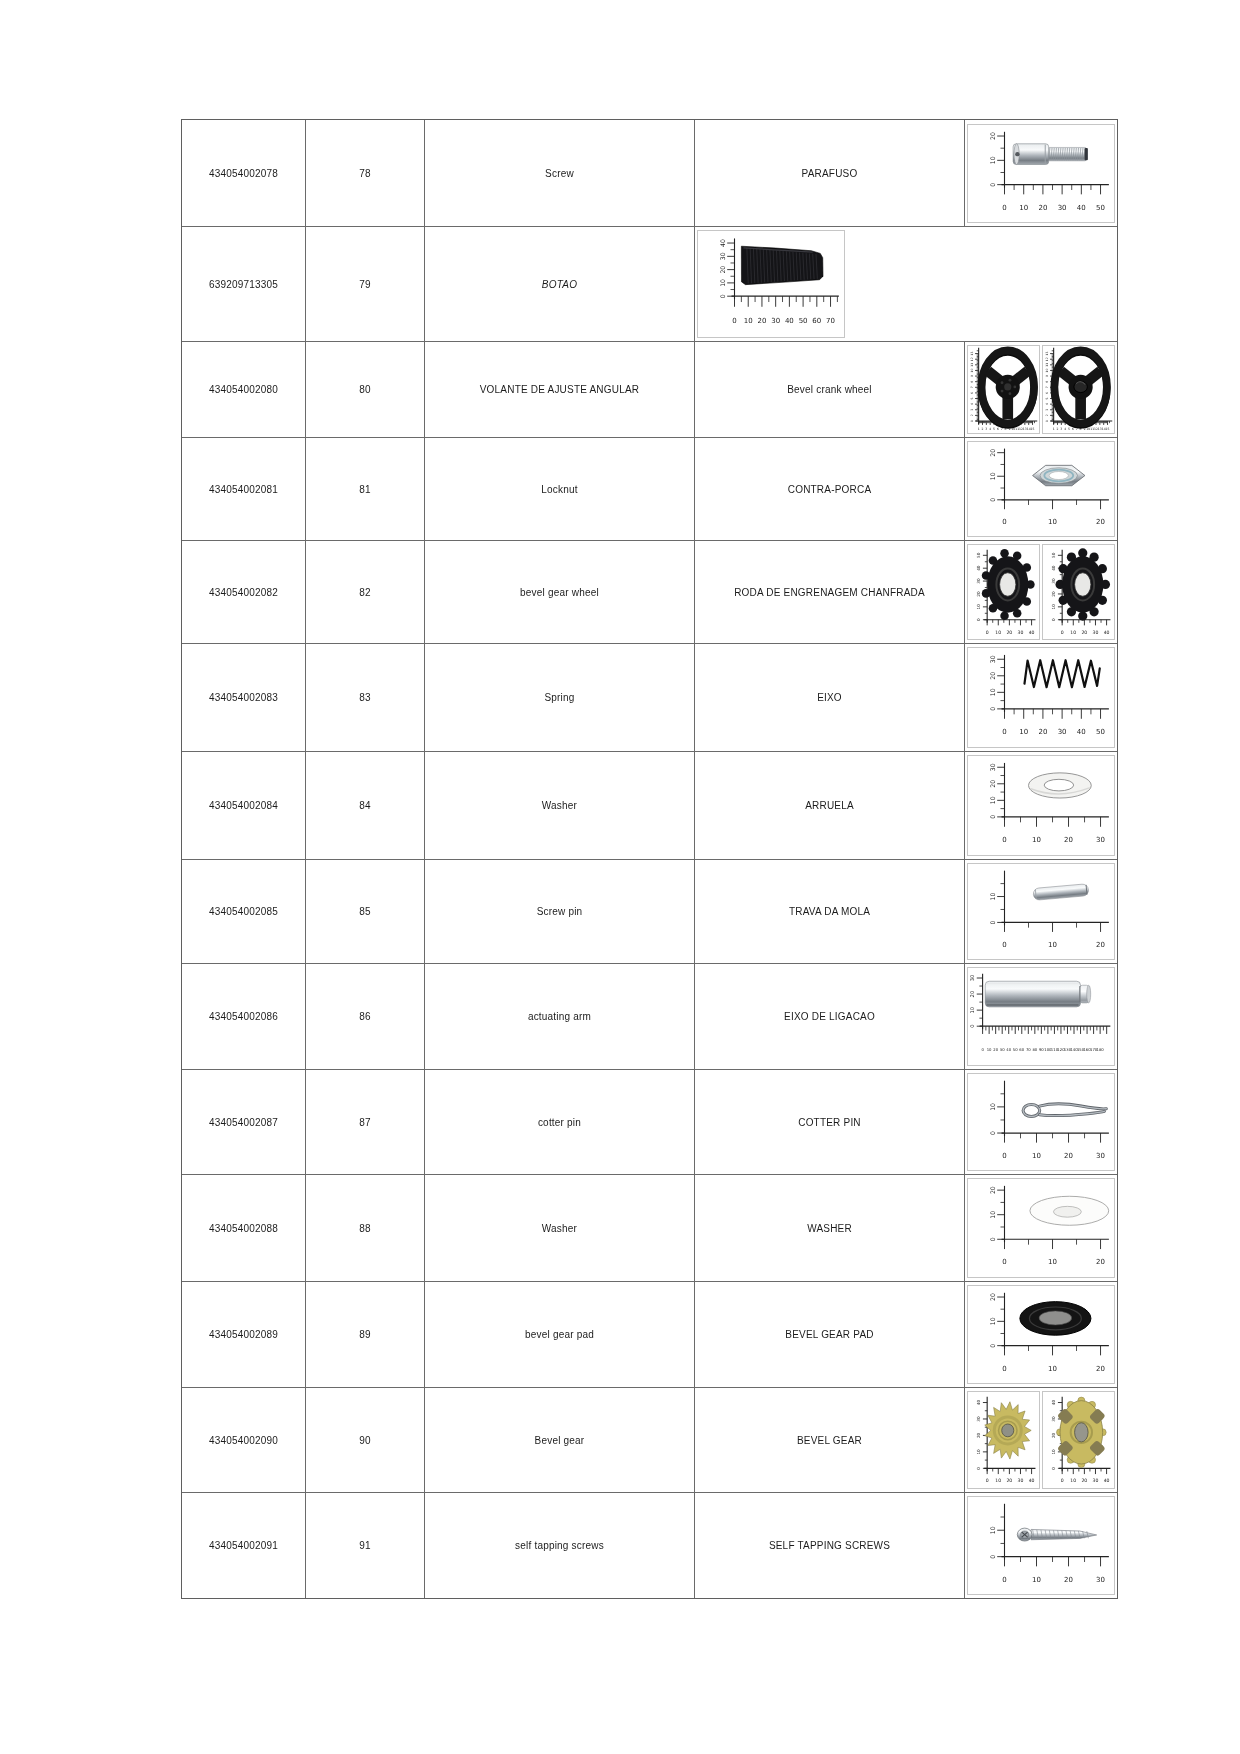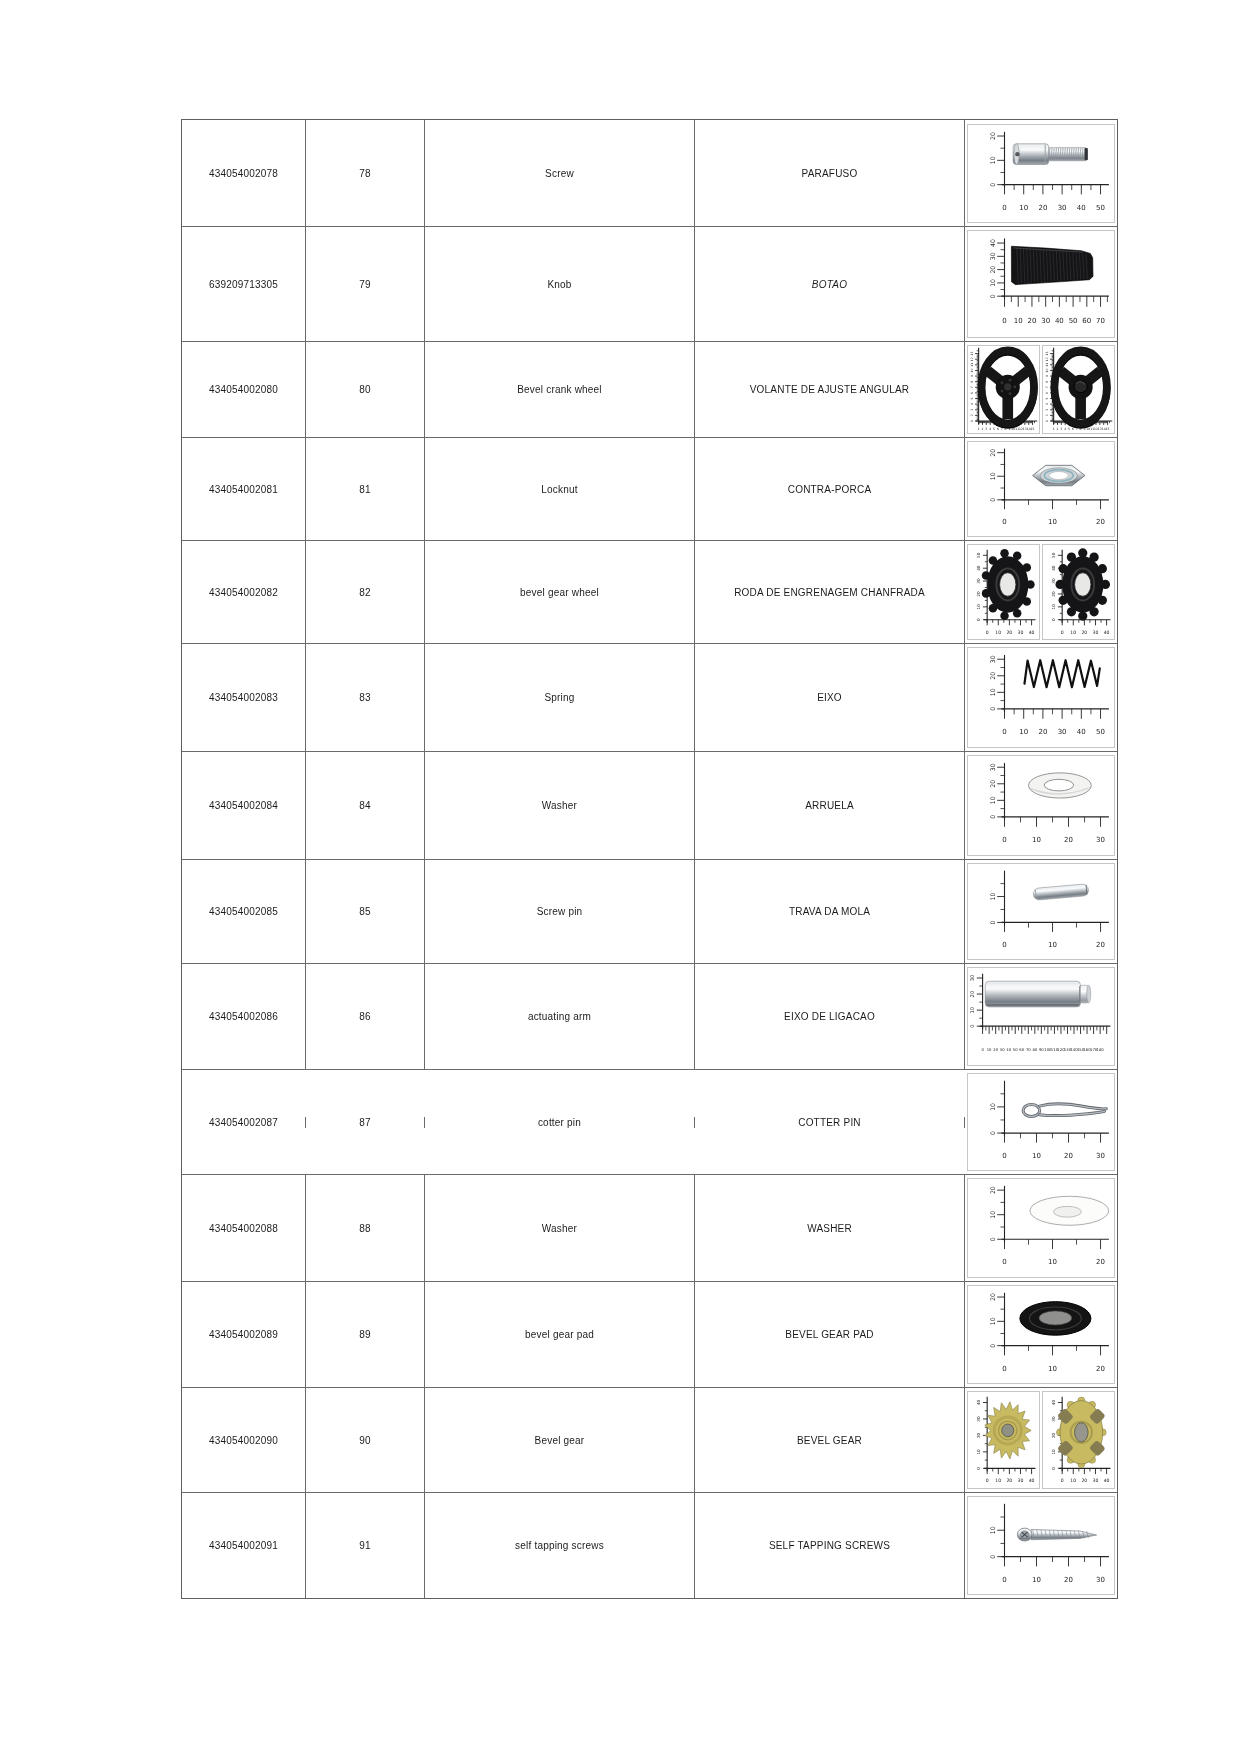--- a/index.html
+++ b/index.html
@@ -110,23 +110,20 @@
             </svg>
           </div>
         </div>
       </div>
       <div class="t-row" style="height: 115px;">
         <div class="cell" style="width: 124px;">
           <span class="txt">639209713305</span>
         </div>
         <div class="cell" style="width: 119px;">
           <span class="txt">79</span>
-        </div>
-        <div class="cell" style="width: 270px;">
-          <span class="txt">Knob</span>
         </div>
         <div class="cell" style="width: 270px; font-style: italic;">
           <span class="txt">BOTAO</span>
         </div>
         <div class="cell image-cell" style="width: 152px;">
           <div class="panel">
             <svg width="146" height="106" viewBox="0 0 146 106">
               <rect x="0" y="0" width="146" height="106" fill="#ffffff"></rect>
               <defs>
                 <linearGradient id="m2" x1="0" y1="0" x2="0" y2="1">
@@ -215,24 +212,24 @@
         </div>
       </div>
       <div class="t-row" style="height: 96px;">
         <div class="cell" style="width: 124px;">
           <span class="txt">434054002080</span>
         </div>
         <div class="cell" style="width: 119px;">
           <span class="txt">80</span>
         </div>
         <div class="cell" style="width: 270px;">
+          <span class="txt">VOLANTE DE AJUSTE ANGULAR</span>
+        </div>
+        <div class="cell" style="width: 270px;">
           <span class="txt">Bevel crank wheel</span>
-        </div>
-        <div class="cell" style="width: 270px;">
-          <span class="txt">VOLANTE DE AJUSTE ANGULAR</span>
         </div>
         <div class="cell image-cell" style="width: 152px;">
           <div class="panel">
             <svg width="71" height="87" viewBox="0 0 71 87">
               <rect x="0" y="0" width="71" height="87" fill="#ffffff"></rect>
               <defs>
                 <linearGradient id="m4" x1="0" y1="0" x2="0" y2="1">
                   <stop offset="0" stop-color="#e9ecee"></stop>
                   <stop offset="0.3" stop-color="#f8fafb"></stop>
                   <stop offset="0.55" stop-color="#b2b8be"></stop>
@@ -1095,21 +1092,21 @@
               <rect x="17.21177777777778" y="13.223040000000005" width="95.32988888888887" height="25.701119999999996" rx="4" ry="4" fill="url(#m20)" stroke="#6e747a" stroke-width="0.5"></rect>
               <rect x="111.88872222222224" y="17.238840000000003" width="9.141222222222211" height="17.66952" rx="2.5" ry="2.5" fill="url(#m21)" stroke="#7e848a" stroke-width="0.5"></rect>
               <ellipse cx="120.70347222222222" cy="26.073600000000003" rx="2" ry="8.83476" fill="#cfd3d6" stroke="#888d92" stroke-width="0.5"></ellipse>
               <line x1="111.88872222222224" y1="18.042" x2="111.88872222222224" y2="34.105199999999996" stroke="#70757b" stroke-width="1"></line>
               <line x1="18.517666666666667" y1="36.996576000000005" x2="110.58283333333333" y2="36.996576000000005" stroke="#565b60" stroke-width="1.3" opacity="0.8"></line>
               <line x1="18.517666666666667" y1="15.63252" x2="110.58283333333333" y2="15.63252" stroke="#e8eaec" stroke-width="1.2" opacity="0.9"></line>
             </svg>
           </div>
         </div>
       </div>
-      <div class="t-row" style="height: 105px; align-items: center;">
+      <div class="t-row" style="height: 105px;">
         <div class="cell" style="width: 124px;">
           <span class="txt">434054002087</span>
         </div>
         <div class="cell" style="width: 119px;">
           <span class="txt">87</span>
         </div>
         <div class="cell" style="width: 270px;">
           <span class="txt">cotter pin</span>
         </div>
         <div class="cell" style="width: 270px;">

